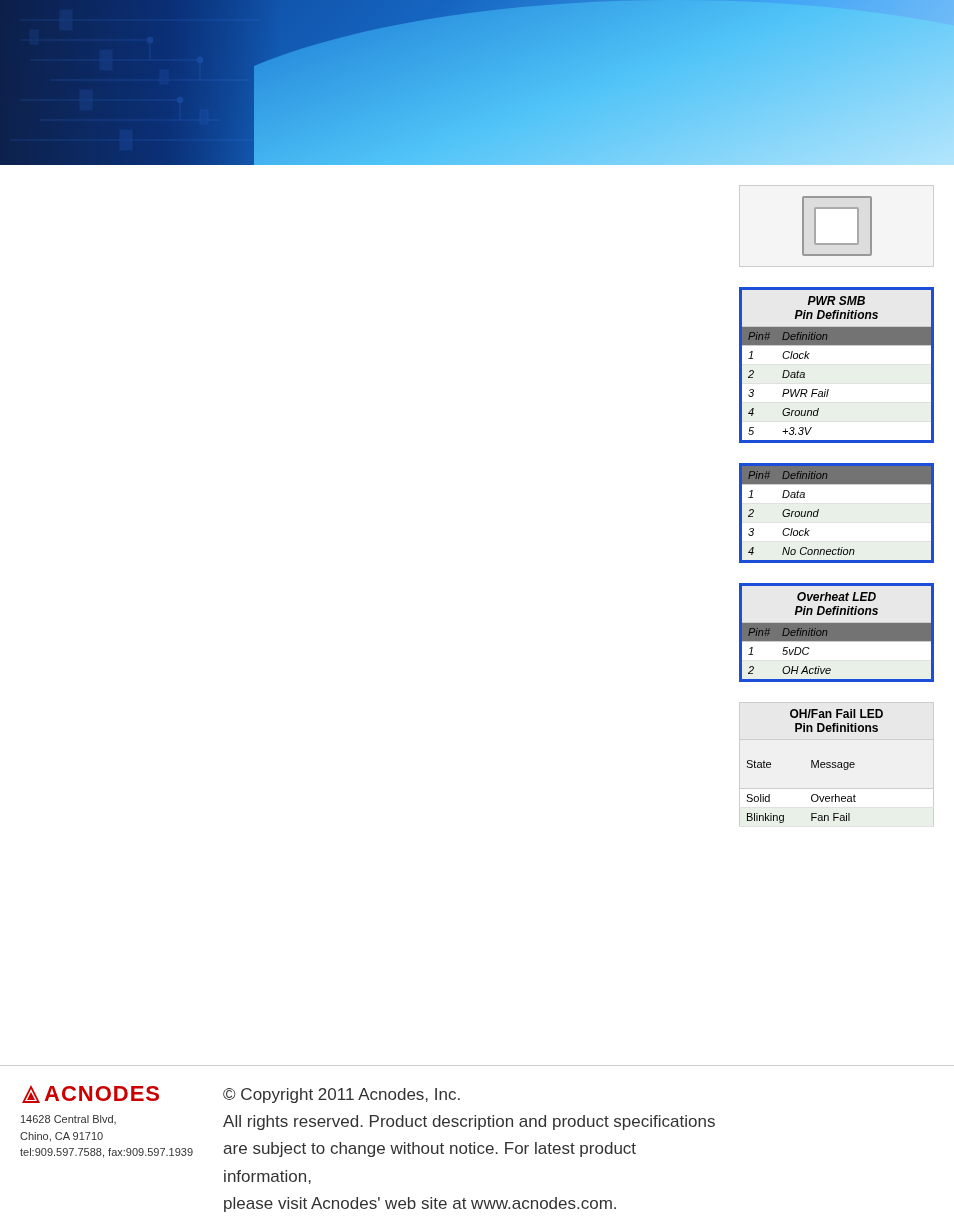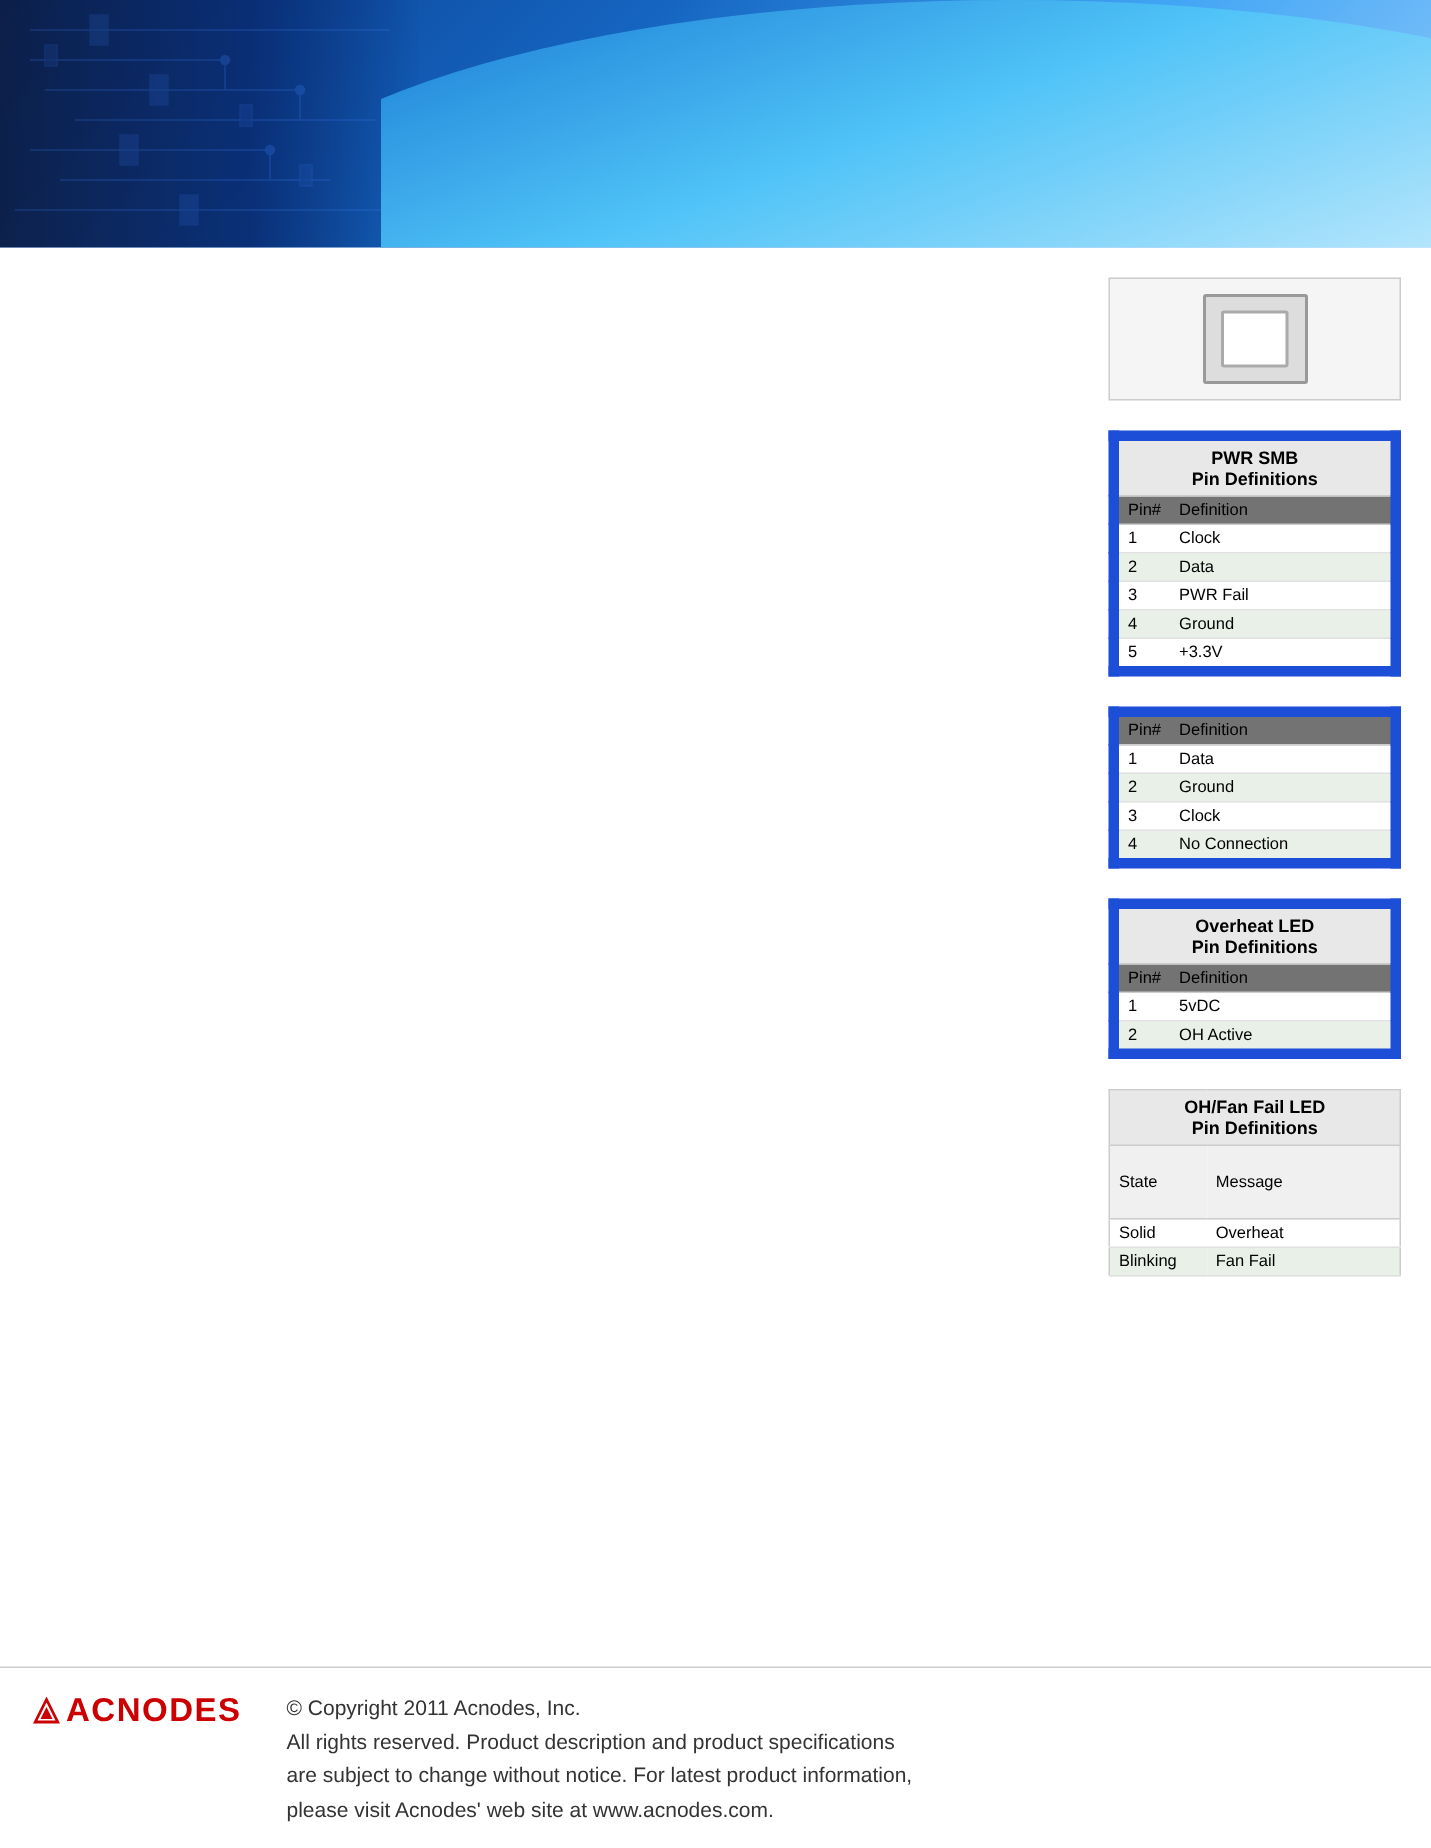--- a/index.html
+++ b/index.html
@@ -84,24 +84,25 @@
       width: 45px;
       height: 38px;
       background: #fff;
       border: 2px solid #aaa;
       border-radius: 2px;
     }
 
     
     .pin-table-wrapper {
       width: 100%;
-      border: 7px solid #1d4ed8;
+      border: 3px solid #1d4ed8;
       border-collapse: collapse;
       margin-bottom: 10px;
       font-size: 12px;
+      font-style: italic;
     }
     .pin-table-wrapper thead tr.table-title th {
       background: #e8e8e8;
       text-align: center;
       padding: 4px 6px;
       font-weight: bold;
       border-bottom: 1px solid #ccc;
       font-size: 12px;
     }
     .pin-table-wrapper thead tr.col-header th {
@@ -191,21 +192,21 @@
       display: flex;
       align-items: center;
       gap: 2px;
     }
     .footer-address {
       font-size: 11px;
       color: #333;
       line-height: 1.5;
     }
     .footer-copyright {
-      font-size: 14px;
+      font-size: 17px;
       color: #333;
       line-height: 1.6;
       max-width: 500px;
     }
   </style>
 </head>
 <body>
 
 <div class="header-banner">
   <div class="circuit-overlay">
@@ -367,20 +368,25 @@
 <div class="footer">
   <div class="footer-logo">
     <div class="logo-text">
       <svg width="22" height="22" viewBox="0 0 22 22">
         <polygon points="11,2 2,20 20,20" fill="#cc0000"></polygon>
         <polygon points="11,6 5,18 17,18" fill="#ffffff"></polygon>
         <polygon points="11,9 7,17 15,17" fill="#cc0000"></polygon>
       </svg>
       <span>ACNODES</span>
     </div>
+    <div class="footer-address">
+      <div>14628 Central Blvd,</div>
+      <div>Chino, CA 91710</div>
+      <div>tel:909.597.7588, fax:909.597.1939</div>
+    </div>
   </div>
   <div class="footer-copyright">
     <div>© Copyright 2011 Acnodes, Inc.</div>
     <div>All rights reserved. Product description and product specifications</div>
     <div>are subject to change without notice. For latest product information,</div>
     <div>please visit Acnodes' web site at www.acnodes.com.</div>
   </div>
 </div>
 
 </body></html>

